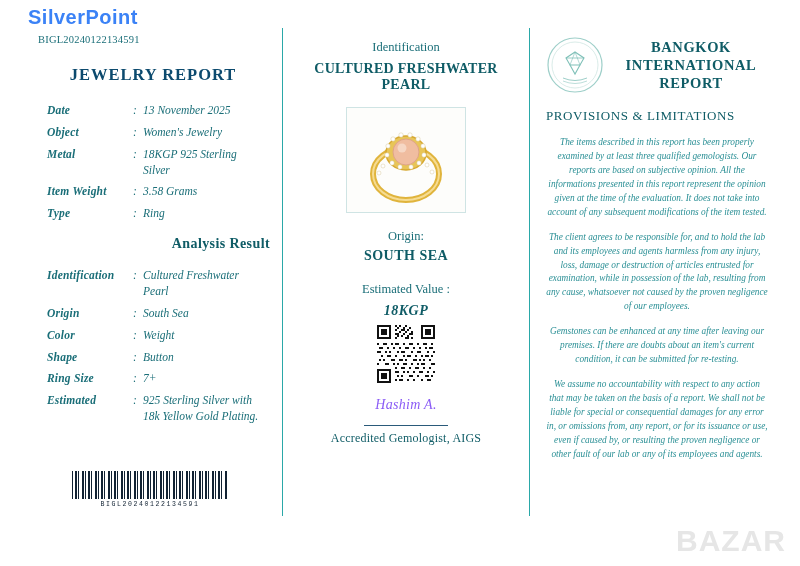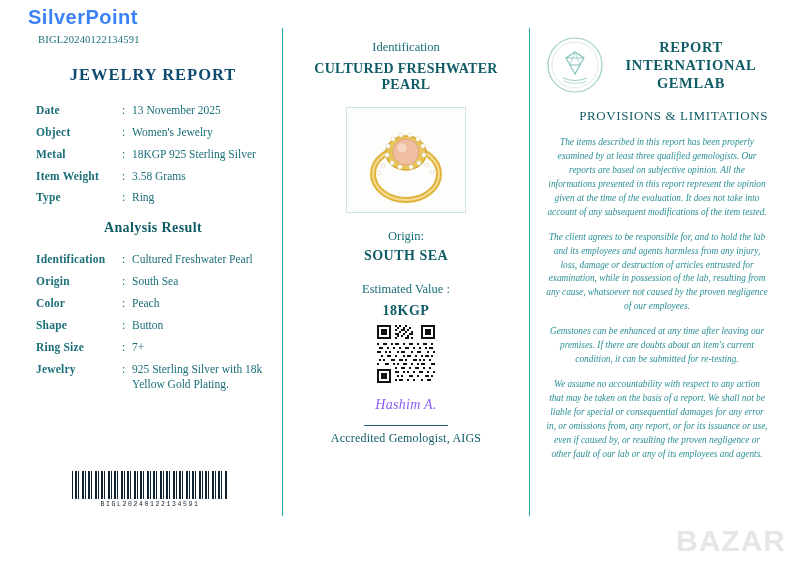--- a/index.html
+++ b/index.html
@@ -80,21 +80,21 @@
 
   .title-main {
     text-align: center;
     font-size: 16.5px;
     font-weight: bold;
     color: #0c4a6e;
     letter-spacing: 1px;
     margin: 0 0 18px 0;
   }
 
-  .rows { margin: 0; }
+  .rows { margin: 11px; font-style: italic; }
   .row {
     display: flex;
     font-size: 11.5px;
     color: #1a6e78;
     line-height: 1.38;
     margin-bottom: 6px;
   }
   .row .lbl {
     width: 86px;
     flex: 0 0 86px;
@@ -104,21 +104,21 @@
   .row .colon {
     width: 10px;
     flex: 0 0 10px;
   }
   .row .val {
     flex: 1 1 auto;
   }
   .row-wide .lbl { width: 86px; flex: 0 0 86px; }
 
   .subtitle {
-    text-align: center;
+    text-align: right;
     font-size: 14px;
     font-weight: bold;
     color: #0f5c66;
     letter-spacing: 0.4px;
     margin: 14px 0 16px 0;
   }
 
   .barcode-wrap {
     position: absolute;
     left: 50%;
@@ -184,20 +184,21 @@
     font-size: 12.5px;
     color: #1a6e78;
     margin-bottom: 6px;
   }
   .est-value {
     font-size: 14px;
     font-weight: bold;
     color: #0f5c66;
     letter-spacing: 0.5px;
     margin-bottom: 2px;
+    font-style: italic;
   }
   .qr {
     width: 58px;
     height: 58px;
     margin: 6px auto 14px auto;
   }
   .signature {
     font-family: "Liberation Serif", serif;
     font-style: italic;
     font-size: 14px;
@@ -232,21 +233,21 @@
   .lab-name {
     font-size: 14.5px;
     font-weight: bold;
     color: #0f5c66;
     line-height: 1.25;
     letter-spacing: 0.6px;
     text-align: center;
     flex: 1 1 auto;
   }
   .prov-title {
-    text-align: right;
+    text-align: left;
     font-size: 13px;
     color: #0f5c66;
     letter-spacing: 0.6px;
     margin: 6px 0 12px 0;
   }
   .prov-p {
     font-family: "Liberation Serif", serif;
     font-style: italic;
     font-size: 9.3px;
     line-height: 1.5;
@@ -304,34 +305,34 @@
         <span class="val">Cultured Freshwater Pearl</span>
       </div>
       <div class="row row-wide">
         <span class="lbl">Origin</span>
         <span class="colon">:</span>
         <span class="val">South Sea</span>
       </div>
       <div class="row row-wide">
         <span class="lbl">Color</span>
         <span class="colon">:</span>
-        <span class="val">Peach</span>
+        <span class="val">Weight</span>
       </div>
       <div class="row row-wide">
         <span class="lbl">Shape</span>
         <span class="colon">:</span>
         <span class="val">Button</span>
       </div>
       <div class="row row-wide">
         <span class="lbl">Ring Size</span>
         <span class="colon">:</span>
         <span class="val">7+</span>
       </div>
       <div class="row row-wide">
-        <span class="lbl">Jewelry</span>
+        <span class="lbl">Estimated</span>
         <span class="colon">:</span>
         <span class="val">925 Sterling Silver with 18k Yellow Gold Plating.</span>
       </div>
     </div>
 
     <div class="barcode-wrap">
       <div class="barcode"></div>
       <div class="barcode-num">BIGL20240122134591</div>
     </div>
   </div>
@@ -509,21 +510,21 @@
           <circle cx="29" cy="29" r="27" fill="none" stroke="#9ecfc9" stroke-width="1.2"></circle>
           <circle cx="29" cy="29" r="23" fill="none" stroke="#cfe6e2" stroke-width="0.8"></circle>
           <path d="M20 22 L29 16 L38 22 L34 29 L24 29 Z" fill="none" stroke="#7fc0b8" stroke-width="1.1"></path>
           <path d="M24 29 L29 38 L34 29" fill="none" stroke="#7fc0b8" stroke-width="1.1"></path>
           <path d="M20 22 L38 22" stroke="#7fc0b8" stroke-width="0.8"></path>
           <path d="M29 16 L24 29 M29 16 L34 29" stroke="#7fc0b8" stroke-width="0.6"></path>
           <path d="M17 42 q12 5 24 0" fill="none" stroke="#9ecfc9" stroke-width="1"></path>
           <path d="M17 45 q12 5 24 0" fill="none" stroke="#9ecfc9" stroke-width="0.7"></path>
         </svg>
       </span>
-      <span class="lab-name">REPORT INTERNATIONAL GEMLAB</span>
+      <span class="lab-name">BANGKOK INTERNATIONAL REPORT</span>
     </div>
 
     <div class="prov-title">PROVISIONS &amp; LIMITATIONS</div>
 
     <p class="prov-p">The items described in this report has been properly examined by at least three qualified gemologists. Our reports are based on subjective opinion. All the informations presented in this report represent the opinion given at the time of the evaluation. It does not take into account of any subsequent modifications of the item tested.</p>
     <p class="prov-p">The client agrees to be responsible for, and to hold the lab and its employees and agents harmless from any injury, loss, damage or destruction of articles entrusted for examination, while in possession of the lab, resulting from any cause, whatsoever not caused by the proven negligence of our employees.</p>
     <p class="prov-p">Gemstones can be enhanced at any time after leaving our premises. If there are doubts about an item's current condition, it can be submitted for re-testing.</p>
     <p class="prov-p">We assume no accountability with respect to any action that may be taken on the basis of a report. We shall not be liable for special or consequential damages for any error in, or omissions from, any report, or for its issuance or use, even if caused by, or resulting the proven negligence or other fault of our lab or any of its employees and agents.</p>
   </div>
 

